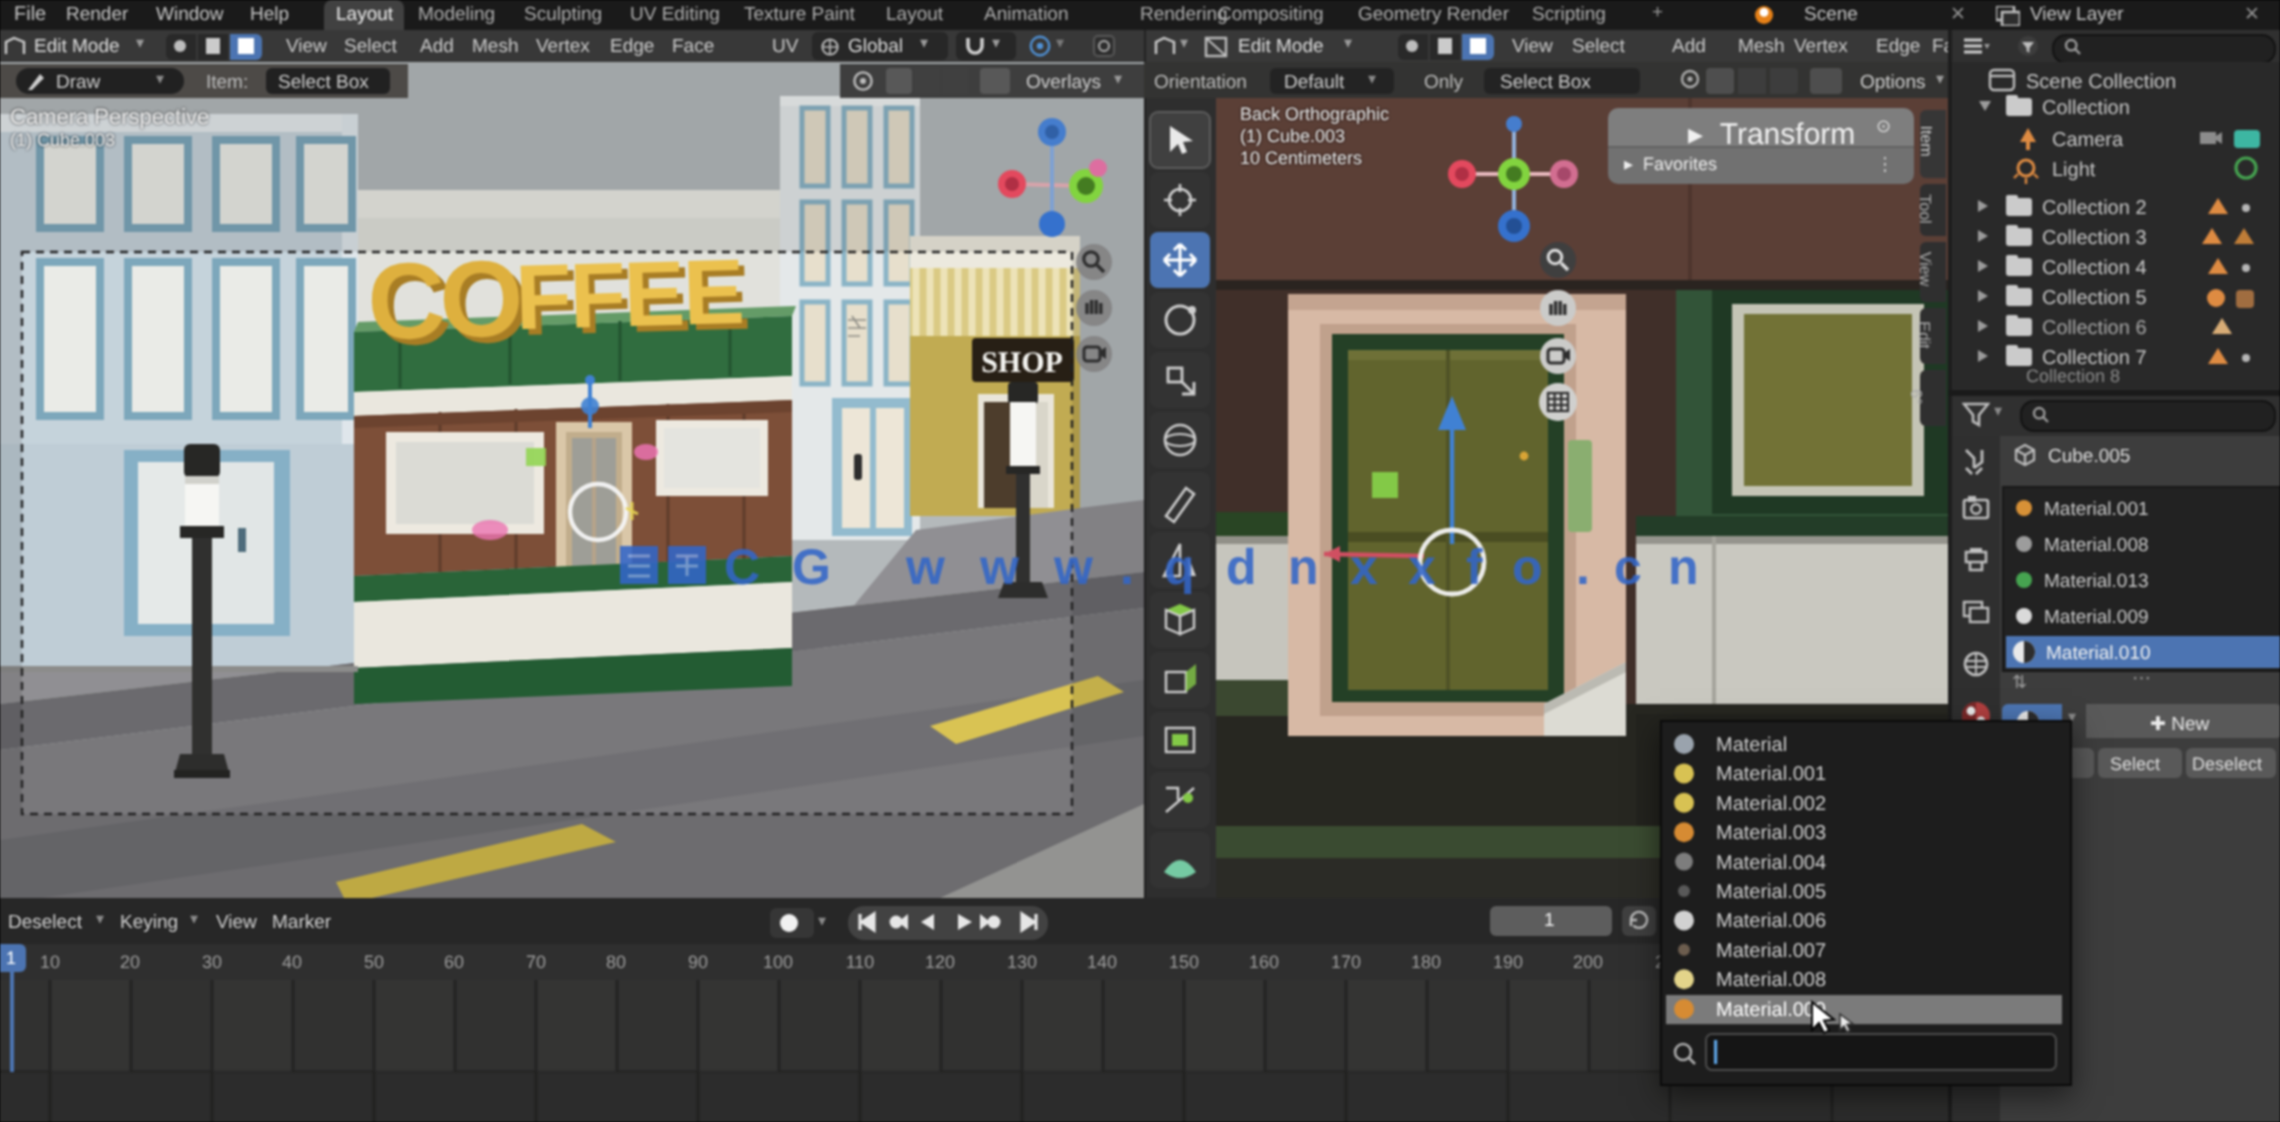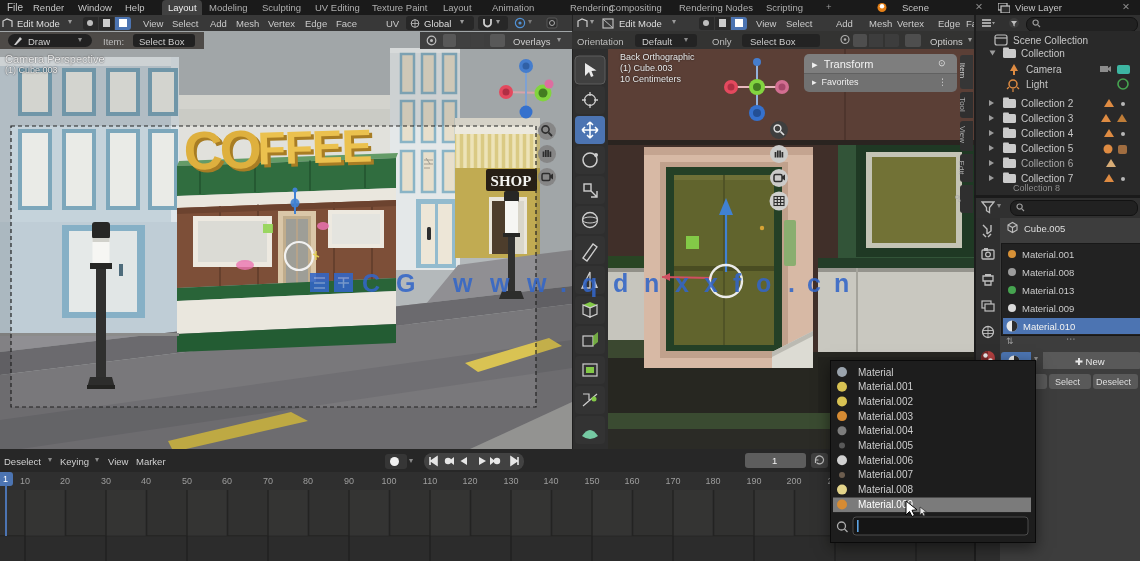--- a/index.html
+++ b/index.html
@@ -21,21 +21,21 @@
 <div class="abs" style="left:162px;top:0;width:40px;height:15px;background:#3e3e3e;border-radius:4px 4px 0 0;"></div>
 <div class="abs txt" style="left:168px;top:2px;color:#efefef;">Layout</div>
 <div class="abs txt" style="left:209px;top:2px;color:#adadad;">Modeling</div>
 <div class="abs txt" style="left:262px;top:2px;color:#adadad;">Sculpting</div>
 <div class="abs txt" style="left:315px;top:2px;color:#adadad;">UV Editing</div>
 <div class="abs txt" style="left:372px;top:2px;color:#adadad;">Texture Paint</div>
 <div class="abs txt" style="left:443px;top:2px;color:#adadad;">Layout</div>
 <div class="abs txt" style="left:492px;top:2px;color:#adadad;">Animation</div>
 <div class="abs txt" style="left:550px;top:2px;color:#adadad;padding-left:20px;">Rendering</div>
 <div class="abs txt" style="left:609px;top:2px;color:#adadad;">Compositing</div>
-<div class="abs txt" style="left:679px;top:2px;color:#adadad;">Rendering Nodes</div>
+<div class="abs txt" style="left:679px;top:2px;color:#adadad;">Geometry Render</div>
 <div class="abs txt" style="left:766px;top:2px;color:#adadad;">Scripting</div>
 <div class="abs txt" style="left:826px;top:1px;color:#9a9a9a;">+</div>
 <svg class="abs" style="left:876px;top:2px;" width="12" height="11" viewBox="0 0 12 11">
       <circle cx="6" cy="5.5" r="4.5" fill="#e87d0d"></circle>
       <circle cx="6" cy="4.2" r="2.2" fill="#fff"></circle>
     </svg>
 <div class="abs txt" style="left:902px;top:2px;color:#c4c4c4;">Scene</div>
 <div class="abs txt" style="left:975px;top:1px;color:#8a8a8a;">✕</div>
 <svg class="abs" style="left:998px;top:3px;" width="12" height="10" viewBox="0 0 12 10">
       <rect x="0" y="0" width="9" height="7" fill="none" stroke="#bbb" stroke-width="1.3"></rect>
@@ -468,21 +468,21 @@
       </g>
   <rect x="575" y="416" width="30" height="28" rx="4" fill="#303030"></rect>
   <path d="M582 436 q8 -12 16 0 q-8 6 -16 0" fill="#6fc9a0"></path>
 </svg>
 
 <div class="abs txt soft" style="left:620px;top:52px;color:#eaeaea;font-size:9px;">Back Orthographic</div>
 <div class="abs txt soft" style="left:620px;top:63px;color:#eaeaea;font-size:9px;">(1) Cube.003</div>
 <div class="abs txt soft" style="left:620px;top:74px;color:#eaeaea;font-size:9px;">10 Centimeters</div>
 
 <div class="abs" style="left:804px;top:54px;width:153px;height:19px;background:#7b7b7b;border-radius:5px 5px 0 0;border-bottom:1px solid #5e5e5e;"></div>
-<div class="abs txt" style="left:812px;top:58px;color:#f0f0f0;font-size:11px;">▸&nbsp;&nbsp;Transform</div>
+<div class="abs txt" style="left:844px;top:58px;color:#f0f0f0;font-size:15px;">▸&nbsp;&nbsp;Transform</div>
 <div class="abs txt" style="left:938px;top:58px;color:#dcdcdc;font-size:9px;">⊙</div>
 <div class="abs" style="left:804px;top:74px;width:153px;height:18px;background:#6e6e6e;border-radius:0 0 5px 5px;"></div>
 <div class="abs txt" style="left:812px;top:77px;color:#ededed;font-size:9px;">▸&nbsp;&nbsp;Favorites</div>
 <div class="abs txt" style="left:938px;top:77px;color:#dcdcdc;font-size:9px;">⋮</div>
 
 <div class="abs" style="left:960px;top:55px;width:13px;height:34px;background:#333;border-radius:3px 0 0 3px;"></div>
 <div class="abs" style="left:960px;top:92px;width:13px;height:26px;background:#2c2c2c;border-radius:3px 0 0 3px;"></div>
 <div class="abs" style="left:960px;top:121px;width:13px;height:30px;background:#2c2c2c;border-radius:3px 0 0 3px;"></div>
 <div class="abs" style="left:960px;top:154px;width:13px;height:28px;background:#2c2c2c;border-radius:3px 0 0 3px;"></div>
 <div class="abs" style="left:960px;top:185px;width:13px;height:28px;background:#2c2c2c;border-radius:3px 0 0 3px;"></div>

